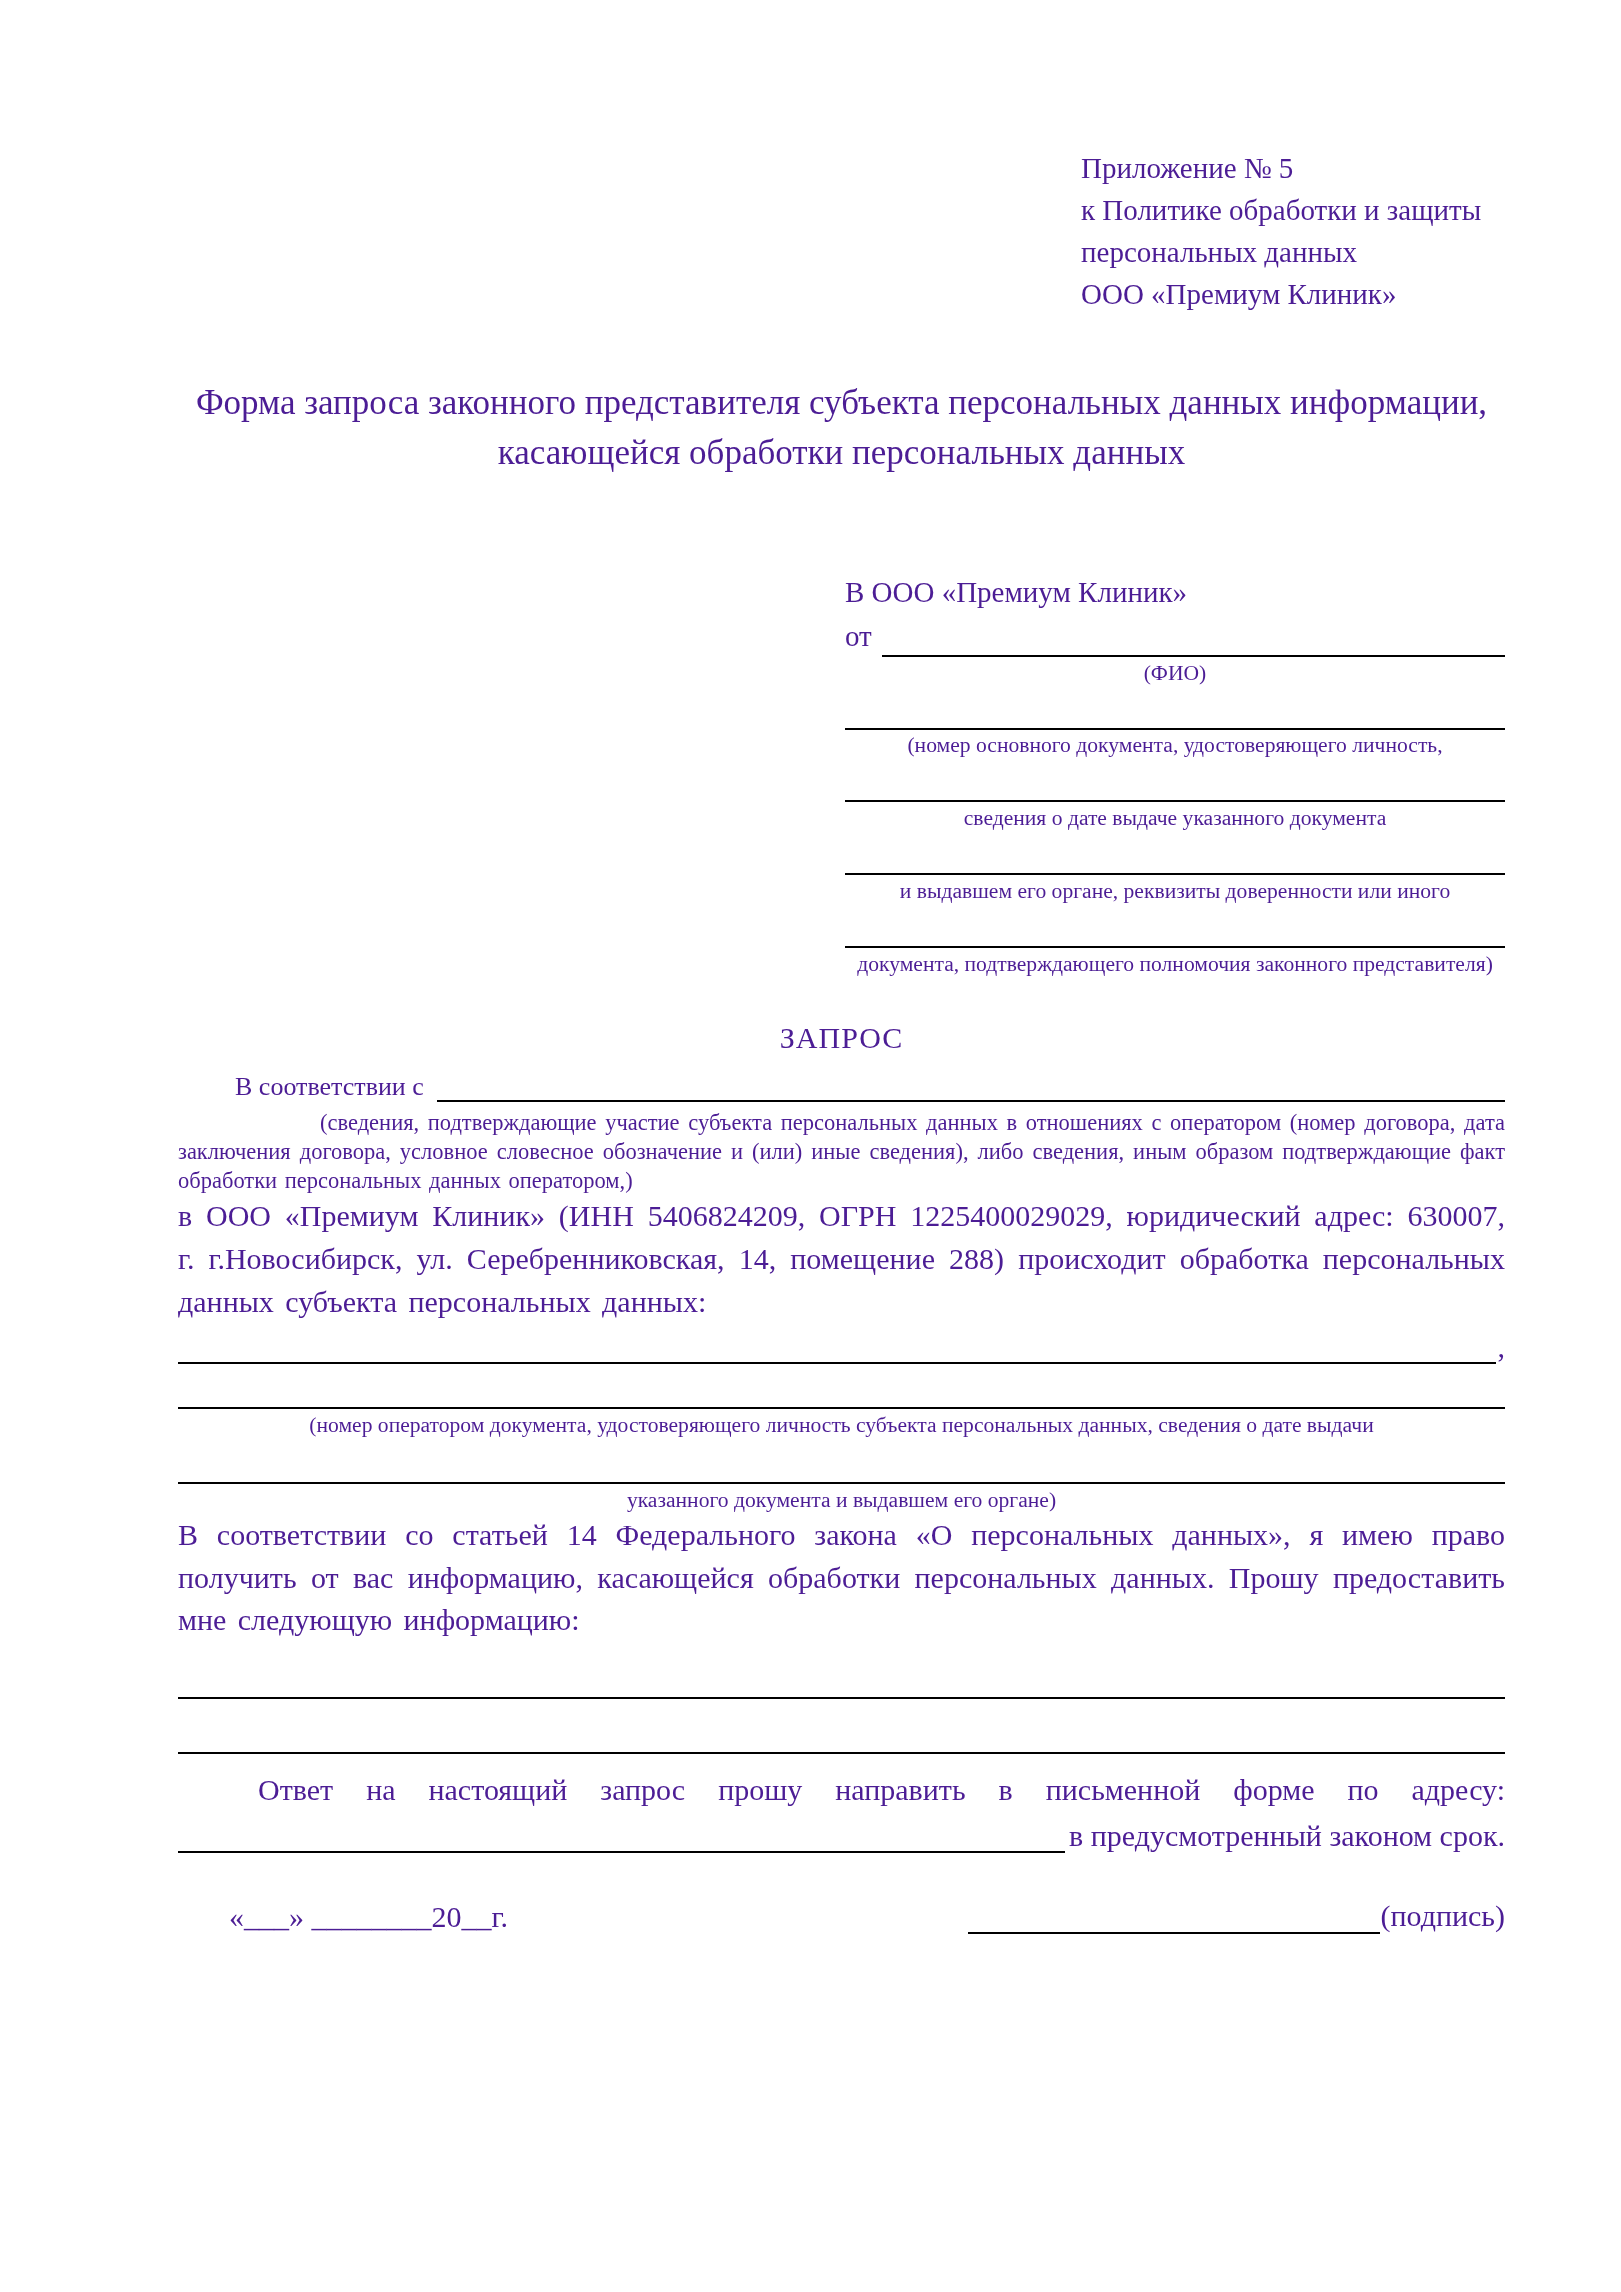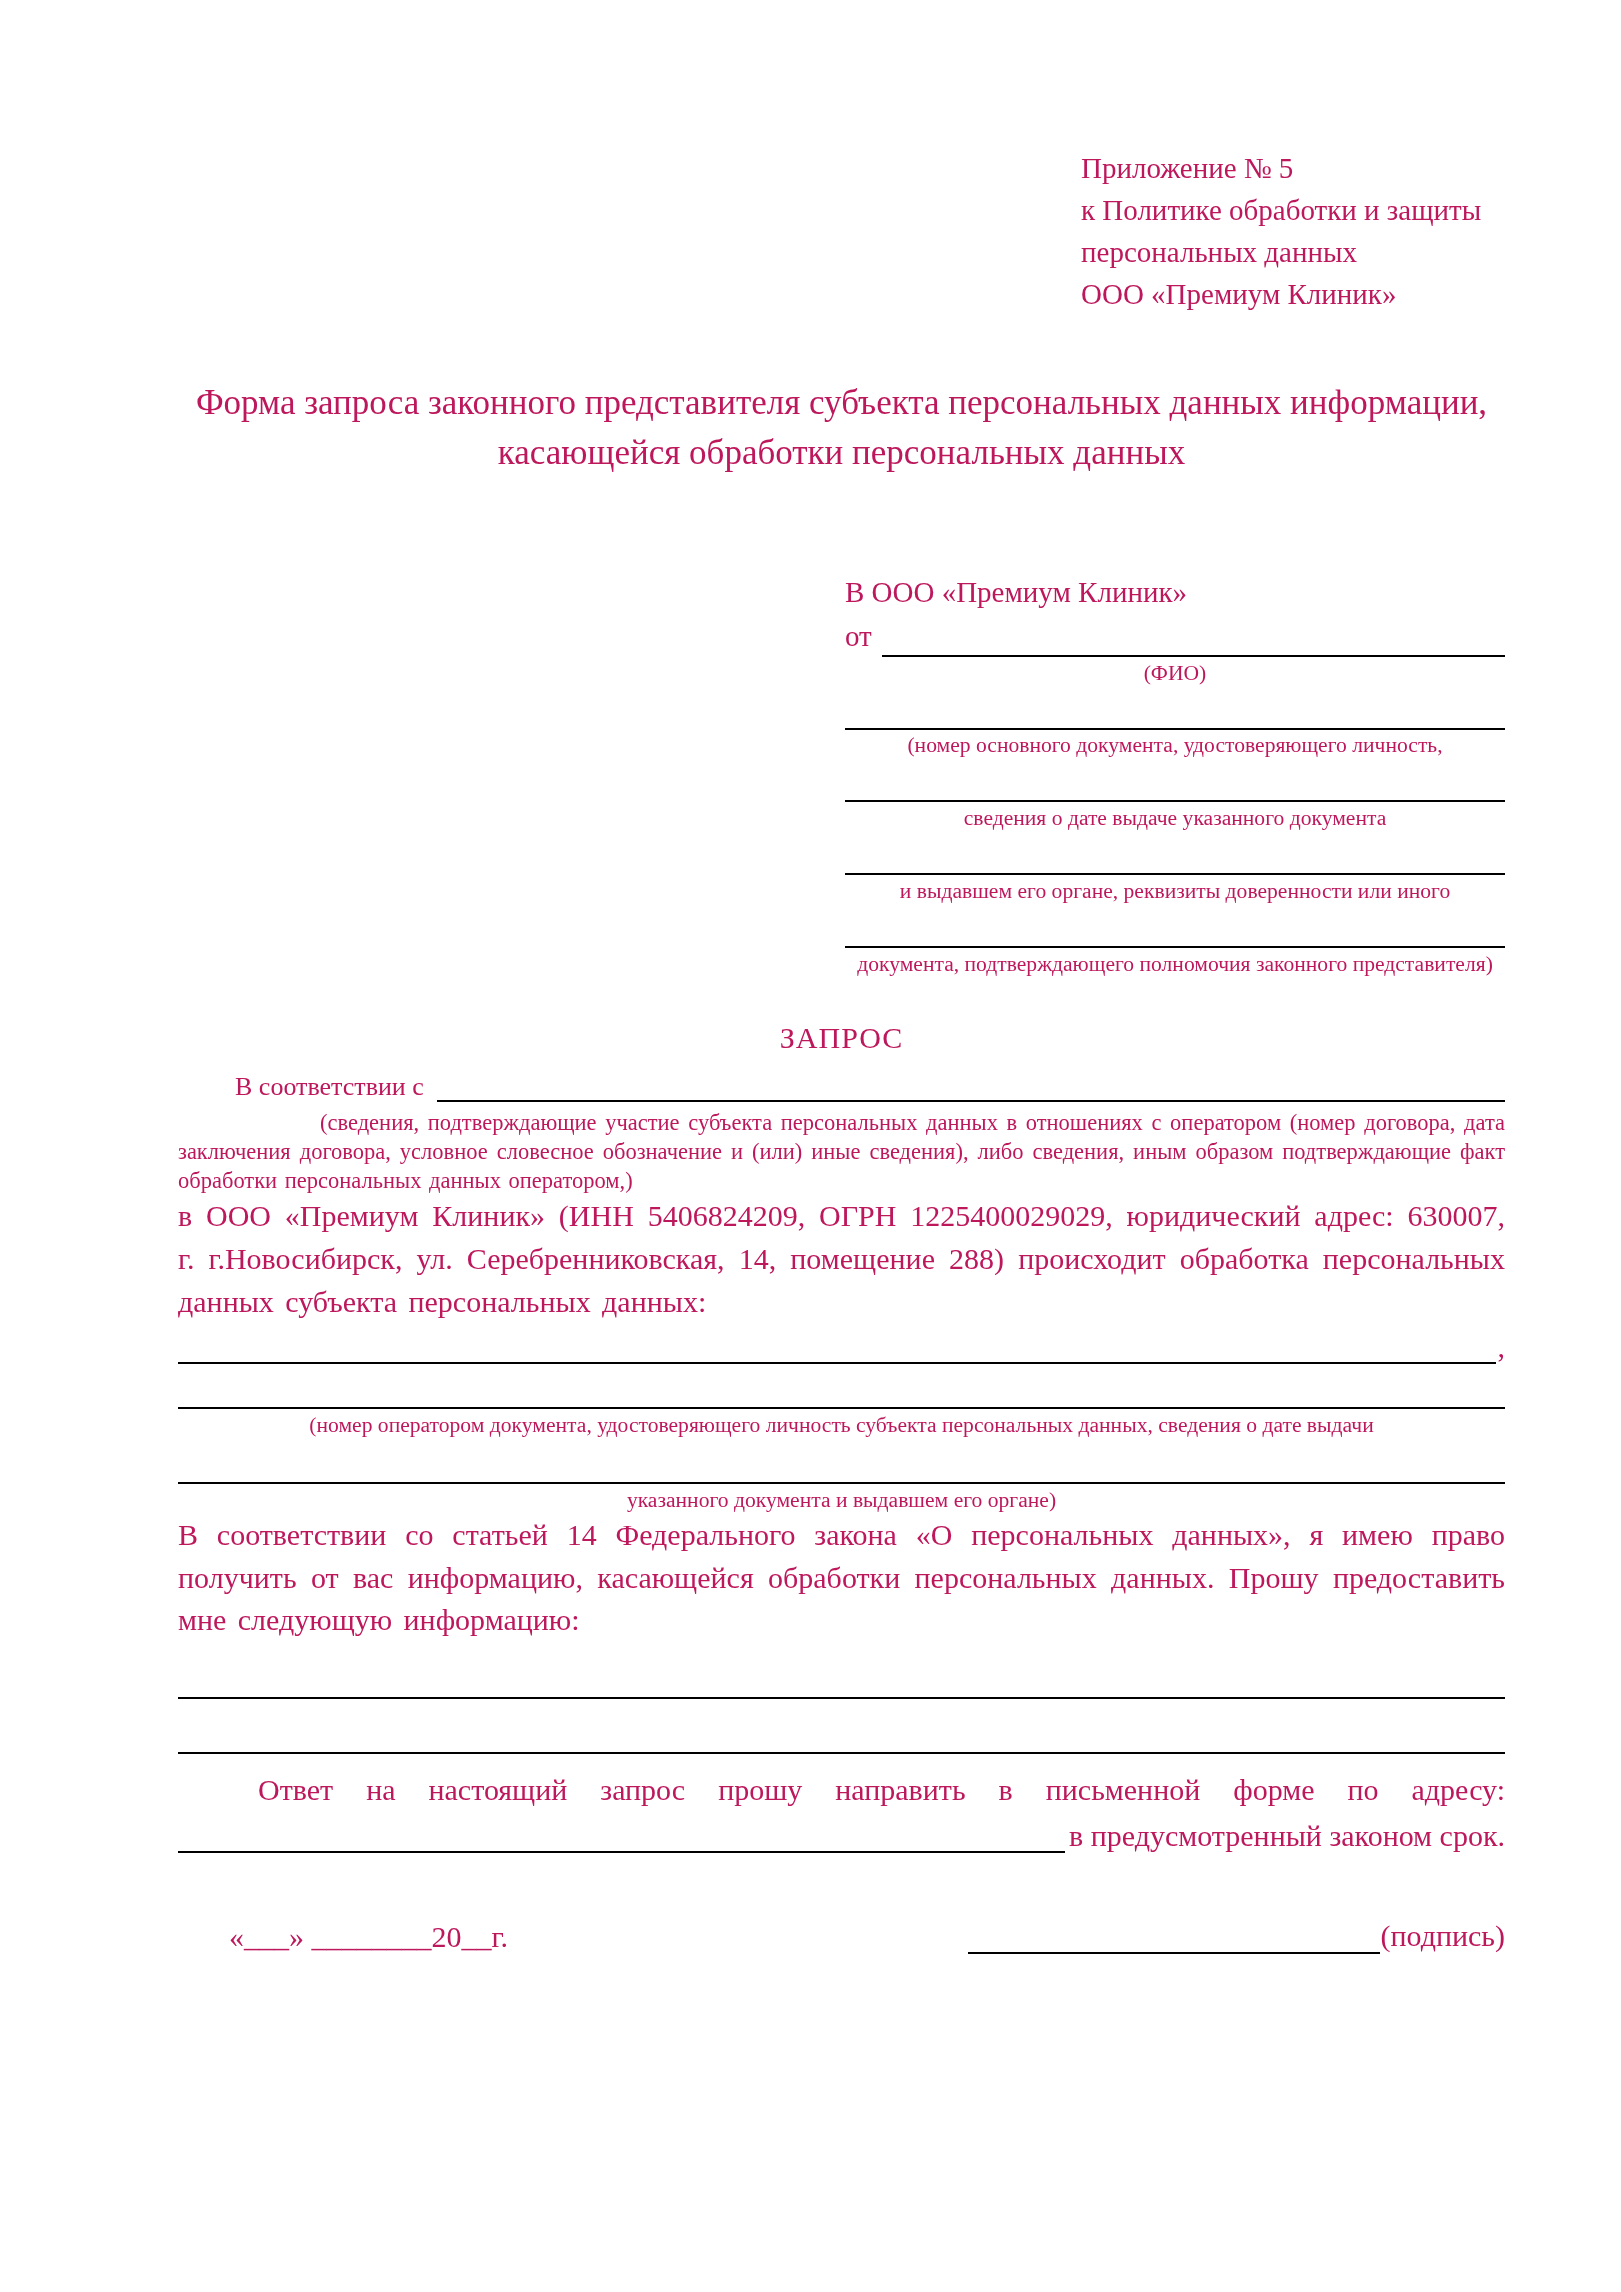--- a/index.html
+++ b/index.html
@@ -1,21 +1,21 @@
 <!DOCTYPE html>
 <html lang="ru"><head>
 <meta charset="utf-8">
 <style>
   * { margin:0; padding:0; box-sizing:border-box; }
   html,body { background:#888; }
   .page {
     width:1621px; height:2293px;
     margin:0 auto;
     background:#ffffff;
-    color:#be185d;
+    color:#4c1d95;
     font-family:"Liberation Serif","DejaVu Serif",serif;
     padding:147px 116px 0 178px;
     overflow:hidden;
     position:relative;
   }
   
   .appendix { margin-left:903px; font-size:29px; line-height:1.45; }
   
   .title {
     margin:63px auto 0; max-width:1318px;
@@ -40,21 +40,21 @@
   .comma { margin-left:2px; }
   .fullline { border-bottom:2.9px solid #000; height:45px; }
   .gapline { border-bottom:2.9px solid #000; }
   .gap1 { height:57px; }
   .gap2 { height:55px; }
   .reply { margin-top:15.7px; font-size:30px; line-height:1.42; text-align:justify; text-align-last:justify; text-indent:80px; word-spacing:2.9px; }
   .reply2 { display:flex; align-items:flex-end; font-size:30px; margin-top:2px; }
   .reply2 .blank { height:39px; margin-right:3.9px; }
   .reply2 .suffix { white-space:nowrap; }
   
-  .footer { display:flex; justify-content:space-between; align-items:flex-end; margin-top:64px; font-size:30px; }
+  .footer { display:flex; justify-content:space-between; align-items:flex-end; margin-top:44px; font-size:30px; }
   .date { margin-left:51px; white-space:nowrap; }
   .sig { display:flex; align-items:center; }
   .sigline { width:412px; height:37px; border-bottom:2.9px solid #000; display:inline-block; }
   .sigcap { white-space:nowrap; }
 </style>
 </head>
 <body>
 
 <div class="page">
 

